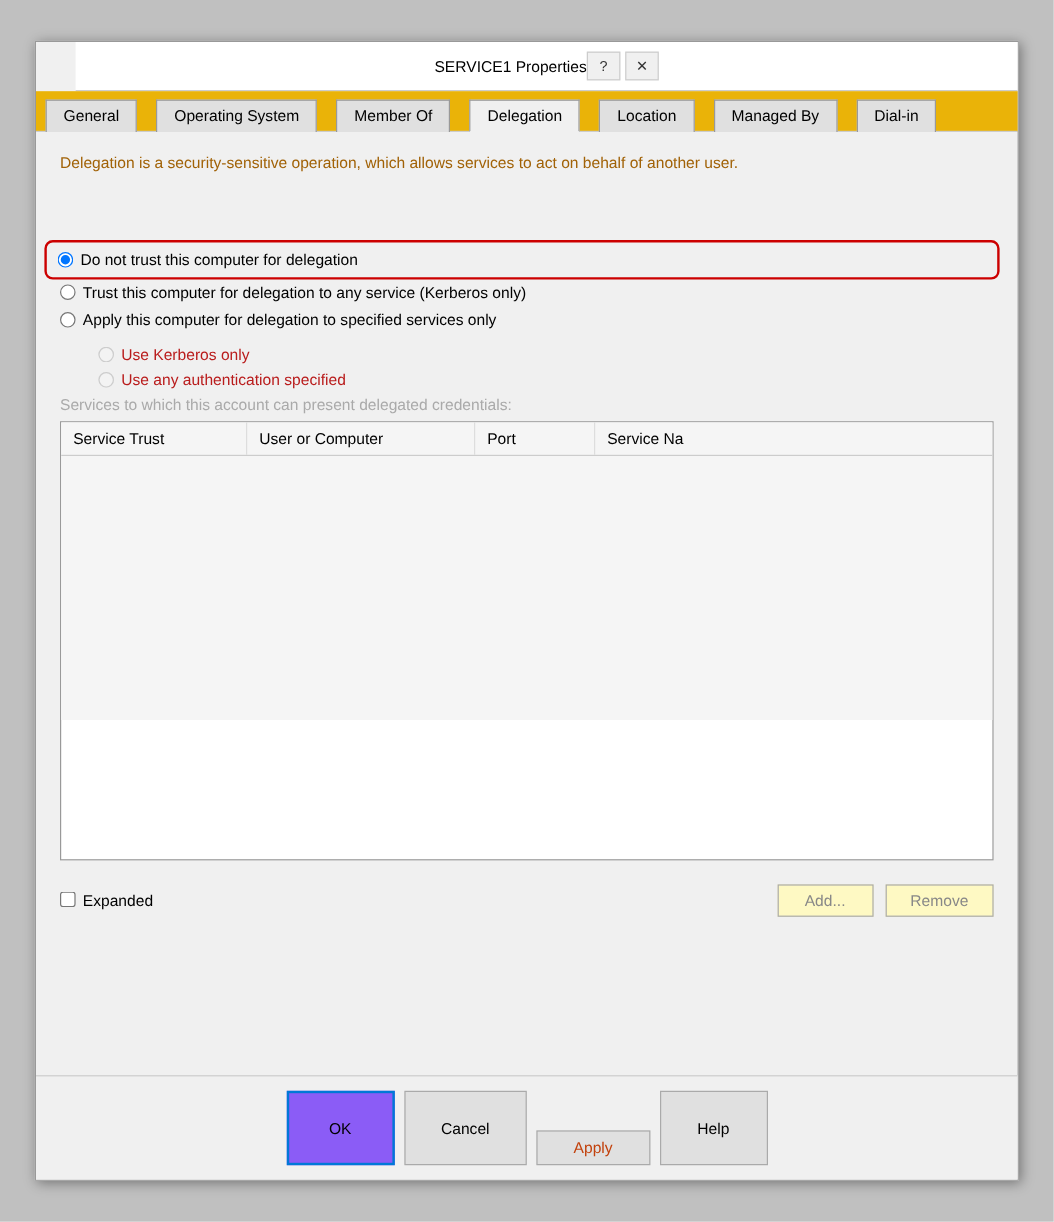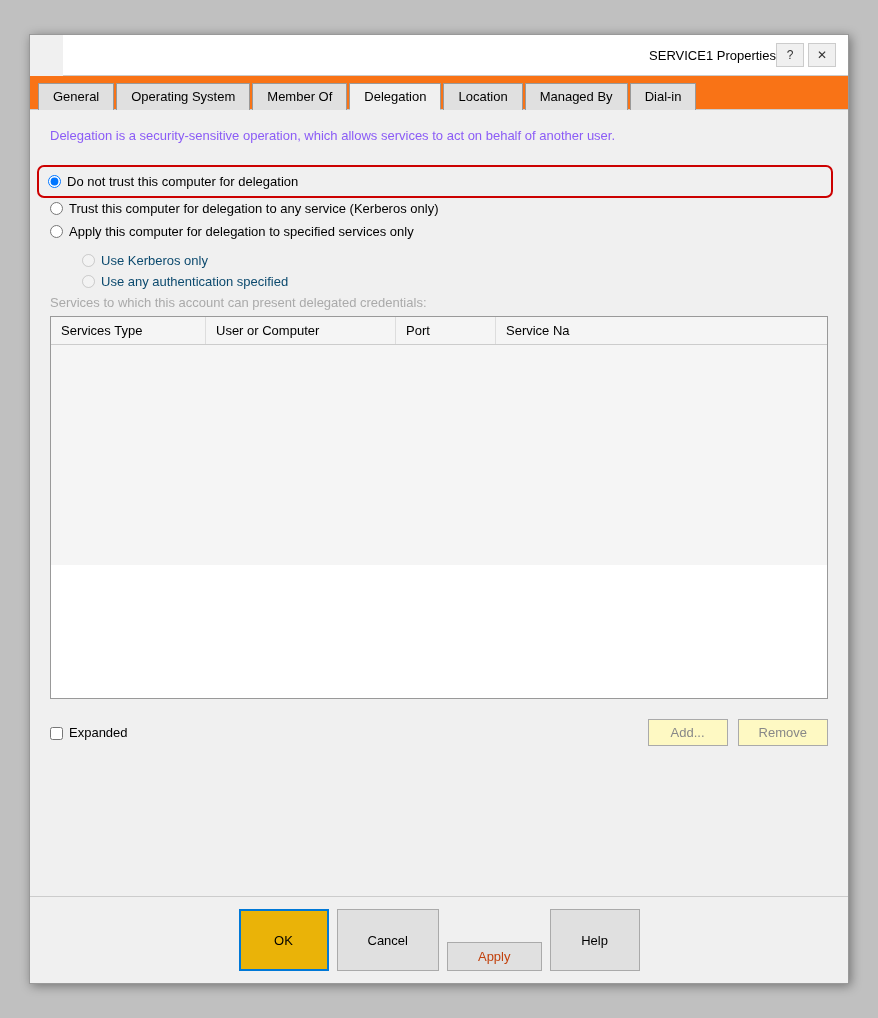--- a/index.html
+++ b/index.html
@@ -19,21 +19,21 @@
       width: 820px;
       min-height: 950px;
       display: flex;
       flex-direction: column;
     }
     .title-bar {
       background: #fff;
       padding: 8px 12px;
       display: flex;
       align-items: center;
-      justify-content: flex-end;
+      justify-content: center;
       border-bottom: 1px solid #ccc;
       margin-left: 33px;
     }
     .title-bar-left {
       display: flex;
       align-items: center;
       gap: 8px;
     }
     .title-text {
       font-size: 13px;
@@ -53,24 +53,24 @@
       cursor: pointer;
       display: flex;
       align-items: center;
       justify-content: center;
       font-size: 12px;
       color: #333;
     }
 
     .tabs {
       display: flex;
-      background: #f97316;
+      background: #eab308;
       border-bottom: 1px solid #ccc;
       padding: 6px 8px 0 8px;
-      gap: 2px;
+      gap: 16px;
     }
     .tab {
       padding: 5px 14px;
       background: #e0e0e0;
       border: 1px solid #999;
       border-bottom: none;
       cursor: pointer;
       font-size: 13px;
       color: #000;
       position: relative;
@@ -83,22 +83,22 @@
     }
 
     .content {
       padding: 16px 20px;
       flex: 1;
       display: flex;
       flex-direction: column;
     }
     .description {
       font-size: 13px;
-      color: #8b5cf6;
-      margin-bottom: 24px;
+      color: #a16207;
+      margin-bottom: 14px;
       line-height: 1.5;
     }
 
     .radio-group {
       display: flex;
       flex-direction: column;
       gap: 8px;
       margin-bottom: 10px;
     }
 
@@ -111,39 +111,40 @@
     .radio-option input[type="radio"] {
       margin: 0;
       cursor: pointer;
     }
     .radio-option.selected-option {
       outline: 2px solid #cc0000;
       outline-offset: 3px;
       border-radius: 2px;
       padding: 4px 6px;
       margin-left: -8px;
+      margin-top: 45px;
     }
 
     .sub-options {
       margin-left: 32px;
       display: flex;
       flex-direction: column;
       gap: 6px;
       margin-top: 4px;
       margin-bottom: 6px;
     }
     .sub-option {
       display: flex;
       align-items: center;
       gap: 6px;
     }
     .sub-option input[type="radio"] { cursor: pointer; }
     .sub-option label {
       font-size: 13px;
-      color: #0c4a6e;
+      color: #b91c1c;
     }
 
     .services-label {
       font-size: 13px;
       color: #aaa;
       margin-bottom: 6px;
       margin-left: 0;
     }
 
     .services-table-container {
@@ -178,21 +179,21 @@
     }
 
     .bottom-controls {
       display: flex;
       align-items: center;
       gap: 10px;
       margin-top: 8px;
     }
     .expanded-label {
       display: flex;
-      align-items: flex-end;
+      align-items: flex-start;
       gap: 6px;
       flex: 1;
       cursor: pointer;
     }
     .expanded-label input[type="checkbox"] { cursor: pointer; }
     .expanded-label span { font-size: 13px; color: #000; }
 
     .table-btn {
       padding: 5px 20px;
       background: #fef9c3;
@@ -220,21 +221,21 @@
     .footer-btn {
       padding: 6px 30px;
       font-size: 13px;
       cursor: pointer;
       border: 1px solid #aaa;
       background: #e0e0e0;
       min-width: 90px;
     }
     .footer-btn.primary {
       border: 2px solid #0078d7;
-      background: #eab308;
+      background: #8b5cf6;
     }
     .footer-btn.disabled {
       color: #c2410c;
       cursor: default;
       margin-top: 33px;
     }
   </style>
 </head>
 <body>
 
@@ -289,21 +290,21 @@
       <div class="sub-option">
         <input type="radio" name="sub-delegation" disabled="" style="">
         <label>Use any authentication specified</label>
       </div>
     </div>
 
     <p class="services-label">Services to which this account can present delegated credentials:</p>
 
     <div class="services-table-container">
       <div class="table-header">
-        <div class="col-header col-service-type">Services Type</div>
+        <div class="col-header col-service-type">Service Trust</div>
         <div class="col-header col-user-computer">User or Computer</div>
         <div class="col-header col-port">Port</div>
         <div class="col-header col-service-name">Service Na</div>
       </div>
       <div class="table-body"></div>
     </div>
 
     <div class="bottom-controls">
       <label class="expanded-label">
         <input type="checkbox" style="">

